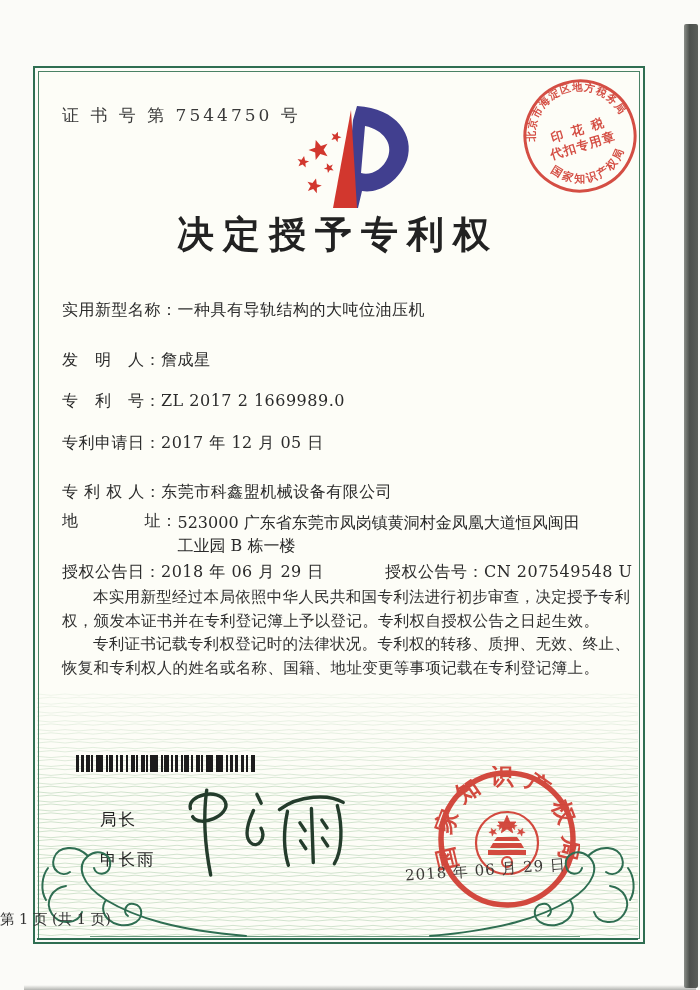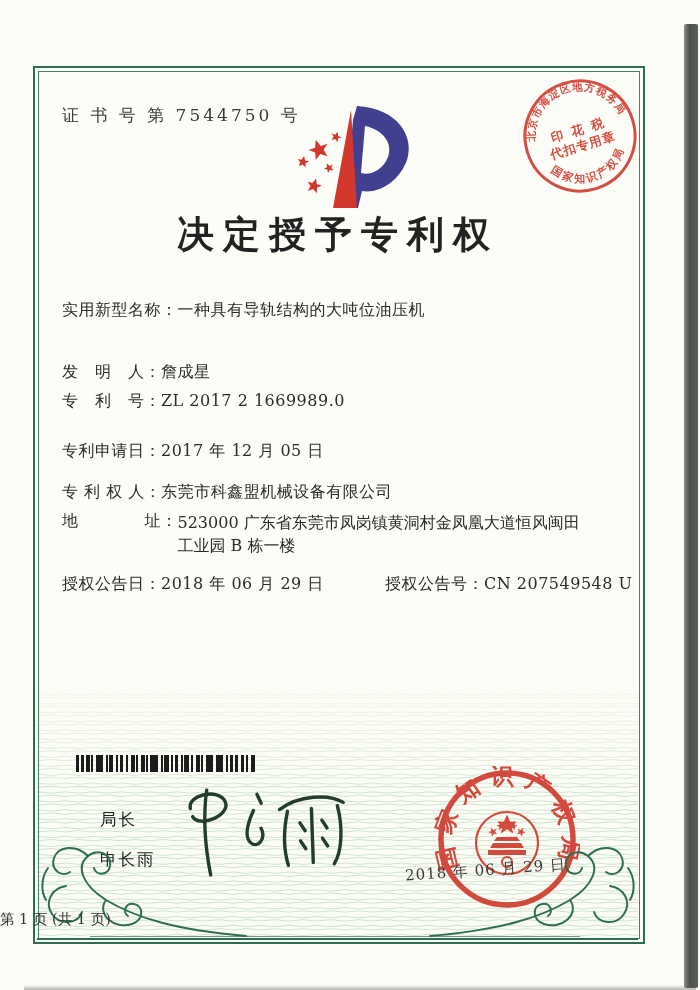--- a/index.html
+++ b/index.html
@@ -27,22 +27,22 @@
   .tax-stamp{position:absolute;left:518px;top:74px;transform:rotate(-17deg);opacity:.88;}
 
   .title{position:absolute;left:0;top:210px;width:676px;text-align:center;
     font-size:37px;font-weight:bold;letter-spacing:9px;color:#222;}
 
   .fields{position:absolute;left:62px;top:298px;width:560px;font-size:16px;color:#2b2b2b;}
   .frow{position:absolute;left:0;white-space:nowrap;}
   .flabel{letter-spacing:.5px;}
   .fvalue{letter-spacing:.5px;}
   .addr-val{display:inline-block;vertical-align:top;white-space:normal;width:470px;line-height:23px;}
-  .r1{top:2px;} .r2{top:64px;} .r3{top:93px;} .r4{top:143px;} .r5{top:184px;}
-  .r6{top:213px;} .r7{top:276px;}
+  .r1{top:2px;} .r2{top:52px;} .r3{top:93px;} .r4{top:135px;} .r5{top:184px;}
+  .r6{top:213px;} .r7{top:264px;}
   .pair2{position:absolute;left:323px;top:0;}
 
   .paragraphs{position:absolute;left:62px;top:586px;width:580px;font-size:15.5px;
     line-height:23.5px;color:#303030;letter-spacing:.3px;}
   .paragraphs p{margin:0;text-indent:2em;}
 
   .barcode{position:absolute;left:76px;top:755px;width:179px;height:17px;
     background:
       repeating-linear-gradient(90deg,#1c1c1c 0 2px,transparent 2px 5px),
       repeating-linear-gradient(90deg,#1c1c1c 0 3px,transparent 3px 11px),
@@ -187,20 +187,22 @@
   </div>
   <div class="frow r7">
     <span class="flabel">授权公告日：</span><span class="fvalue">2018 年 06 月 29 日</span>
     <span class="pair2">
       <span class="flabel">授权公告号：</span><span class="fvalue">CN 207549548 U</span>
     </span>
   </div>
 </div>
 
 <div class="paragraphs">
+  <p>本实用新型经过本局依照中华人民共和国专利法进行初步审查，决定授予专利权，颁发本证书并在专利登记簿上予以登记。专利权自授权公告之日起生效。</p>
+  <p>专利证书记载专利权登记时的法律状况。专利权的转移、质押、无效、终止、恢复和专利权人的姓名或名称、国籍、地址变更等事项记载在专利登记簿上。</p>
 </div>
 
 <div class="barcode"></div>
 
 <div class="signer">
   <div>局长</div>
   <div>申长雨</div>
 </div>
 
 <svg class="signature" width="185" height="105" viewBox="0 0 185 105">

